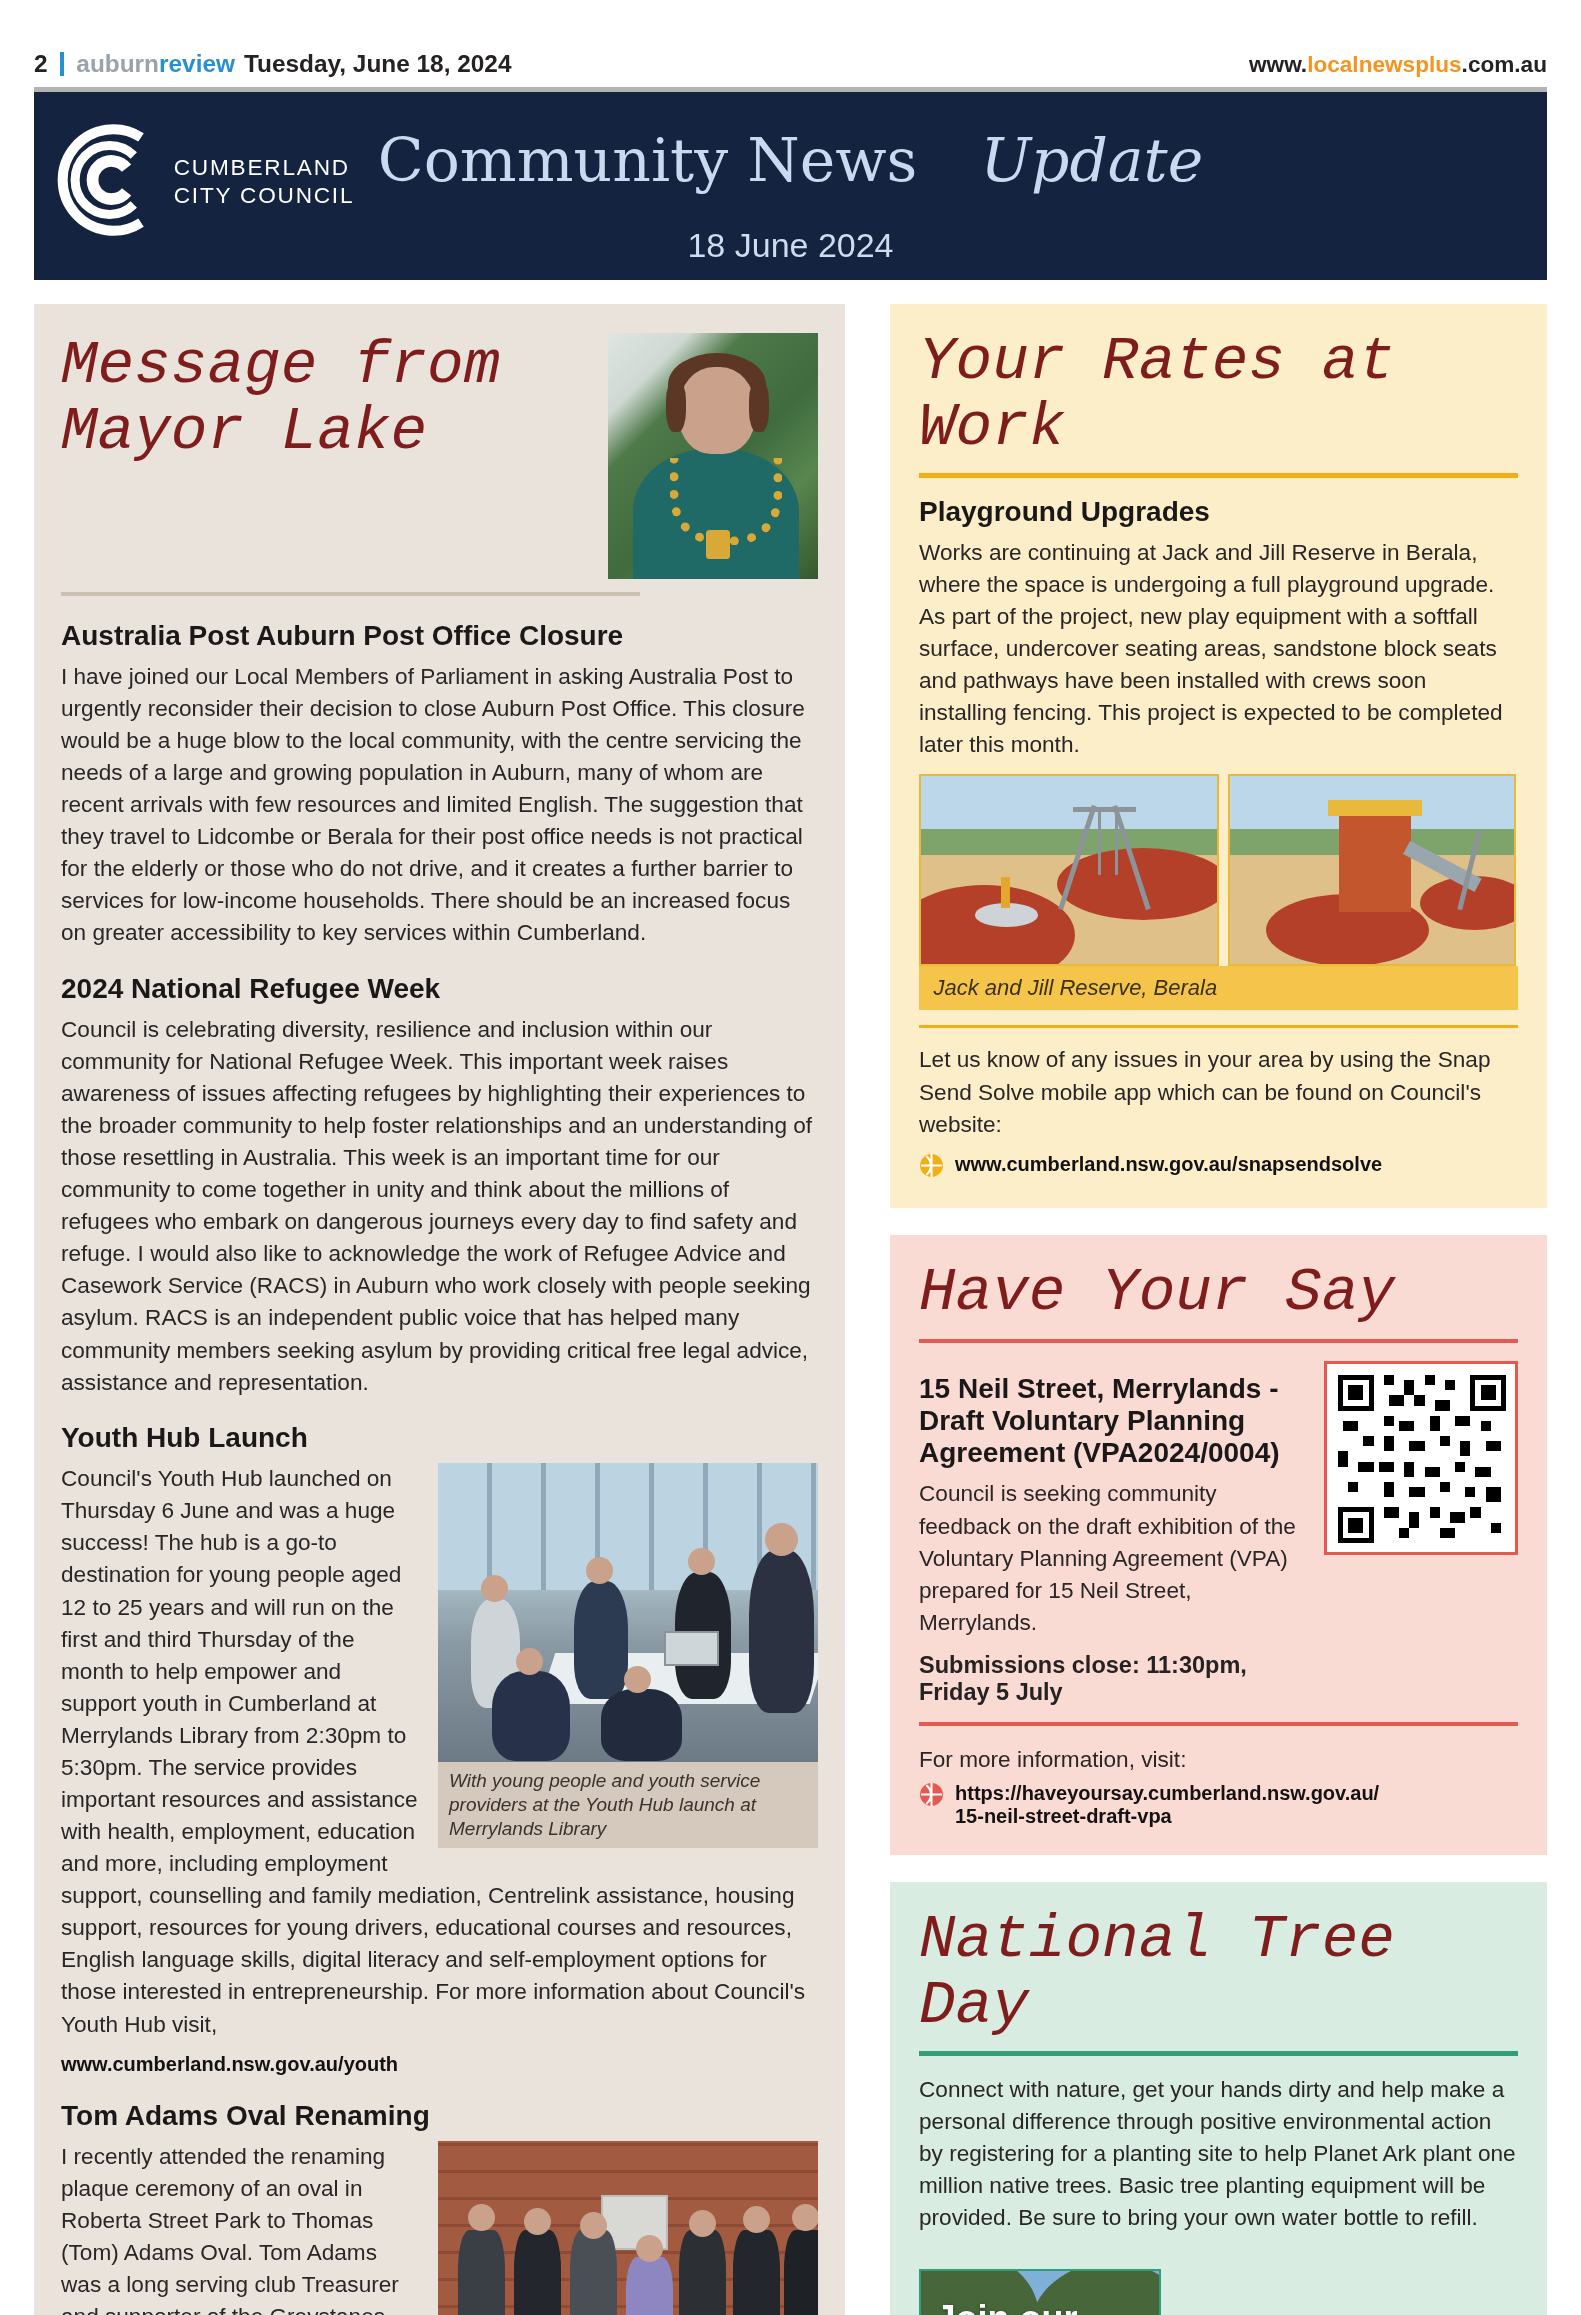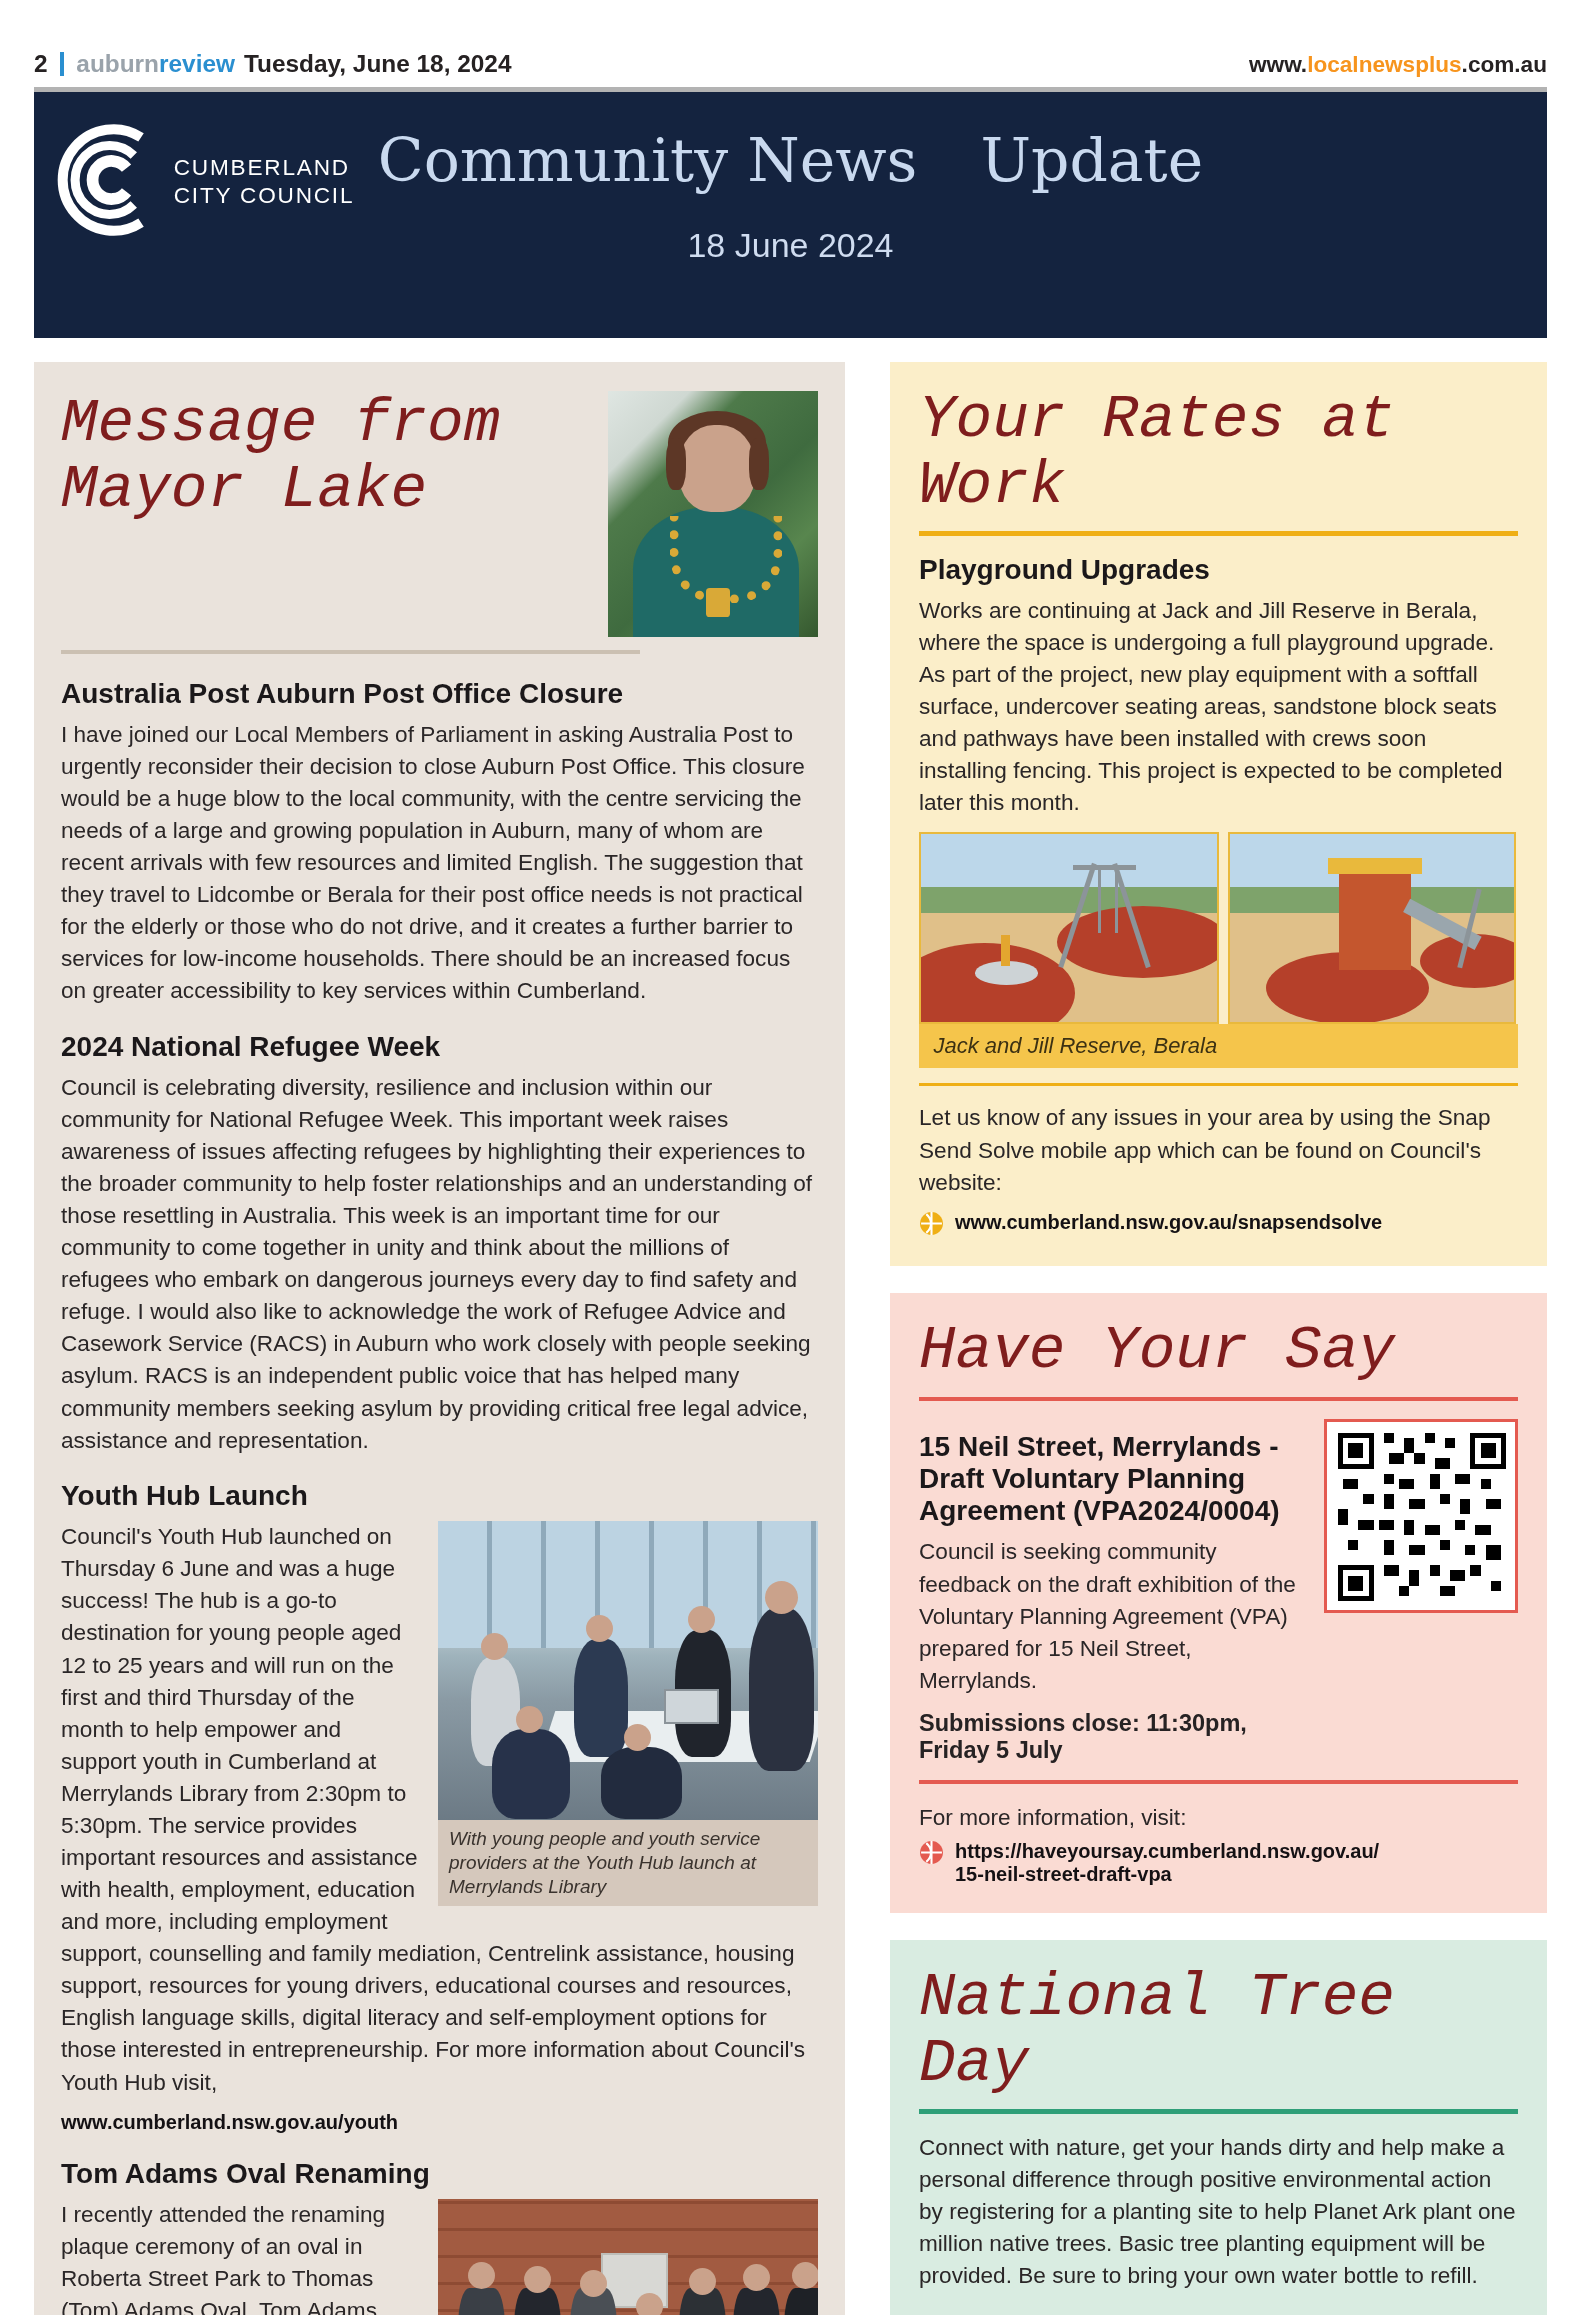--- a/index.html
+++ b/index.html
@@ -10,25 +10,25 @@
   .paper-header{margin:0 34px;height:87px;display:flex;align-items:flex-end;justify-content:space-between;padding-bottom:9px;box-sizing:border-box;}
   .ph-left{display:flex;align-items:baseline;gap:9px;font-weight:bold;font-size:24.4px;}
   .ph-bar{display:inline-block;width:3.6px;height:23.5px;background:#2a8fd0;margin:0 3.6px;align-self:center;}
   .c-grey{color:#9aa3ab;}
   .c-blue{color:#2a8fd0;}
   .c-orange{color:#f7941d;}
   .ph-right{font-weight:bold;font-size:22.6px;}
   .grey-rule{height:5.4px;background:#b3b3b3;margin:0 34px;}
 
   
-  .masthead{margin:0 34px;background:#14233f;height:246px;position:relative;color:#cbdaee;}
+  .masthead{margin:0 34px;background:#14233f;height:188px;position:relative;color:#cbdaee;}
   .mh-logo{position:absolute;left:20px;top:20px;display:flex;align-items:center;gap:12.7px;}
   .mh-orgname{color:#ffffff;font-size:22.6px;letter-spacing:1.8px;line-height:1.25;font-weight:400;}
   .mh-title{position:absolute;top:33px;left:0;width:100%;text-align:center;font-family:"DejaVu Serif",serif;font-size:60px;color:#c9d9ef;}
-  .mh-title .it{margin-left:44px;}
+  .mh-title .it{font-style:italic;margin-left:44px;}
   .mh-date{position:absolute;top:134px;left:0;width:100%;text-align:center;font-size:34px;color:#cfdcf0;}
 
   
   .content{margin:23.5px 34px 0;display:flex;gap:45px;align-items:flex-start;}
   .left-col{width:811px;box-sizing:border-box;background:#eae3dc;padding:29px 27px 33px;}
   .right-col{width:657px;display:flex;flex-direction:column;gap:27px;}
 
   .serif-title{font-family:Liberation Mono, monospace;font-style:italic;font-weight:400;font-size:61px;color:#7f1d1d;margin:0 0 12.7px;line-height:1.08;}
   .rule{height:4.5px;border:none;margin:0 0 18px;}
   .rule-tan{background:#cbc0b2;width:579px;margin-left:0;}

